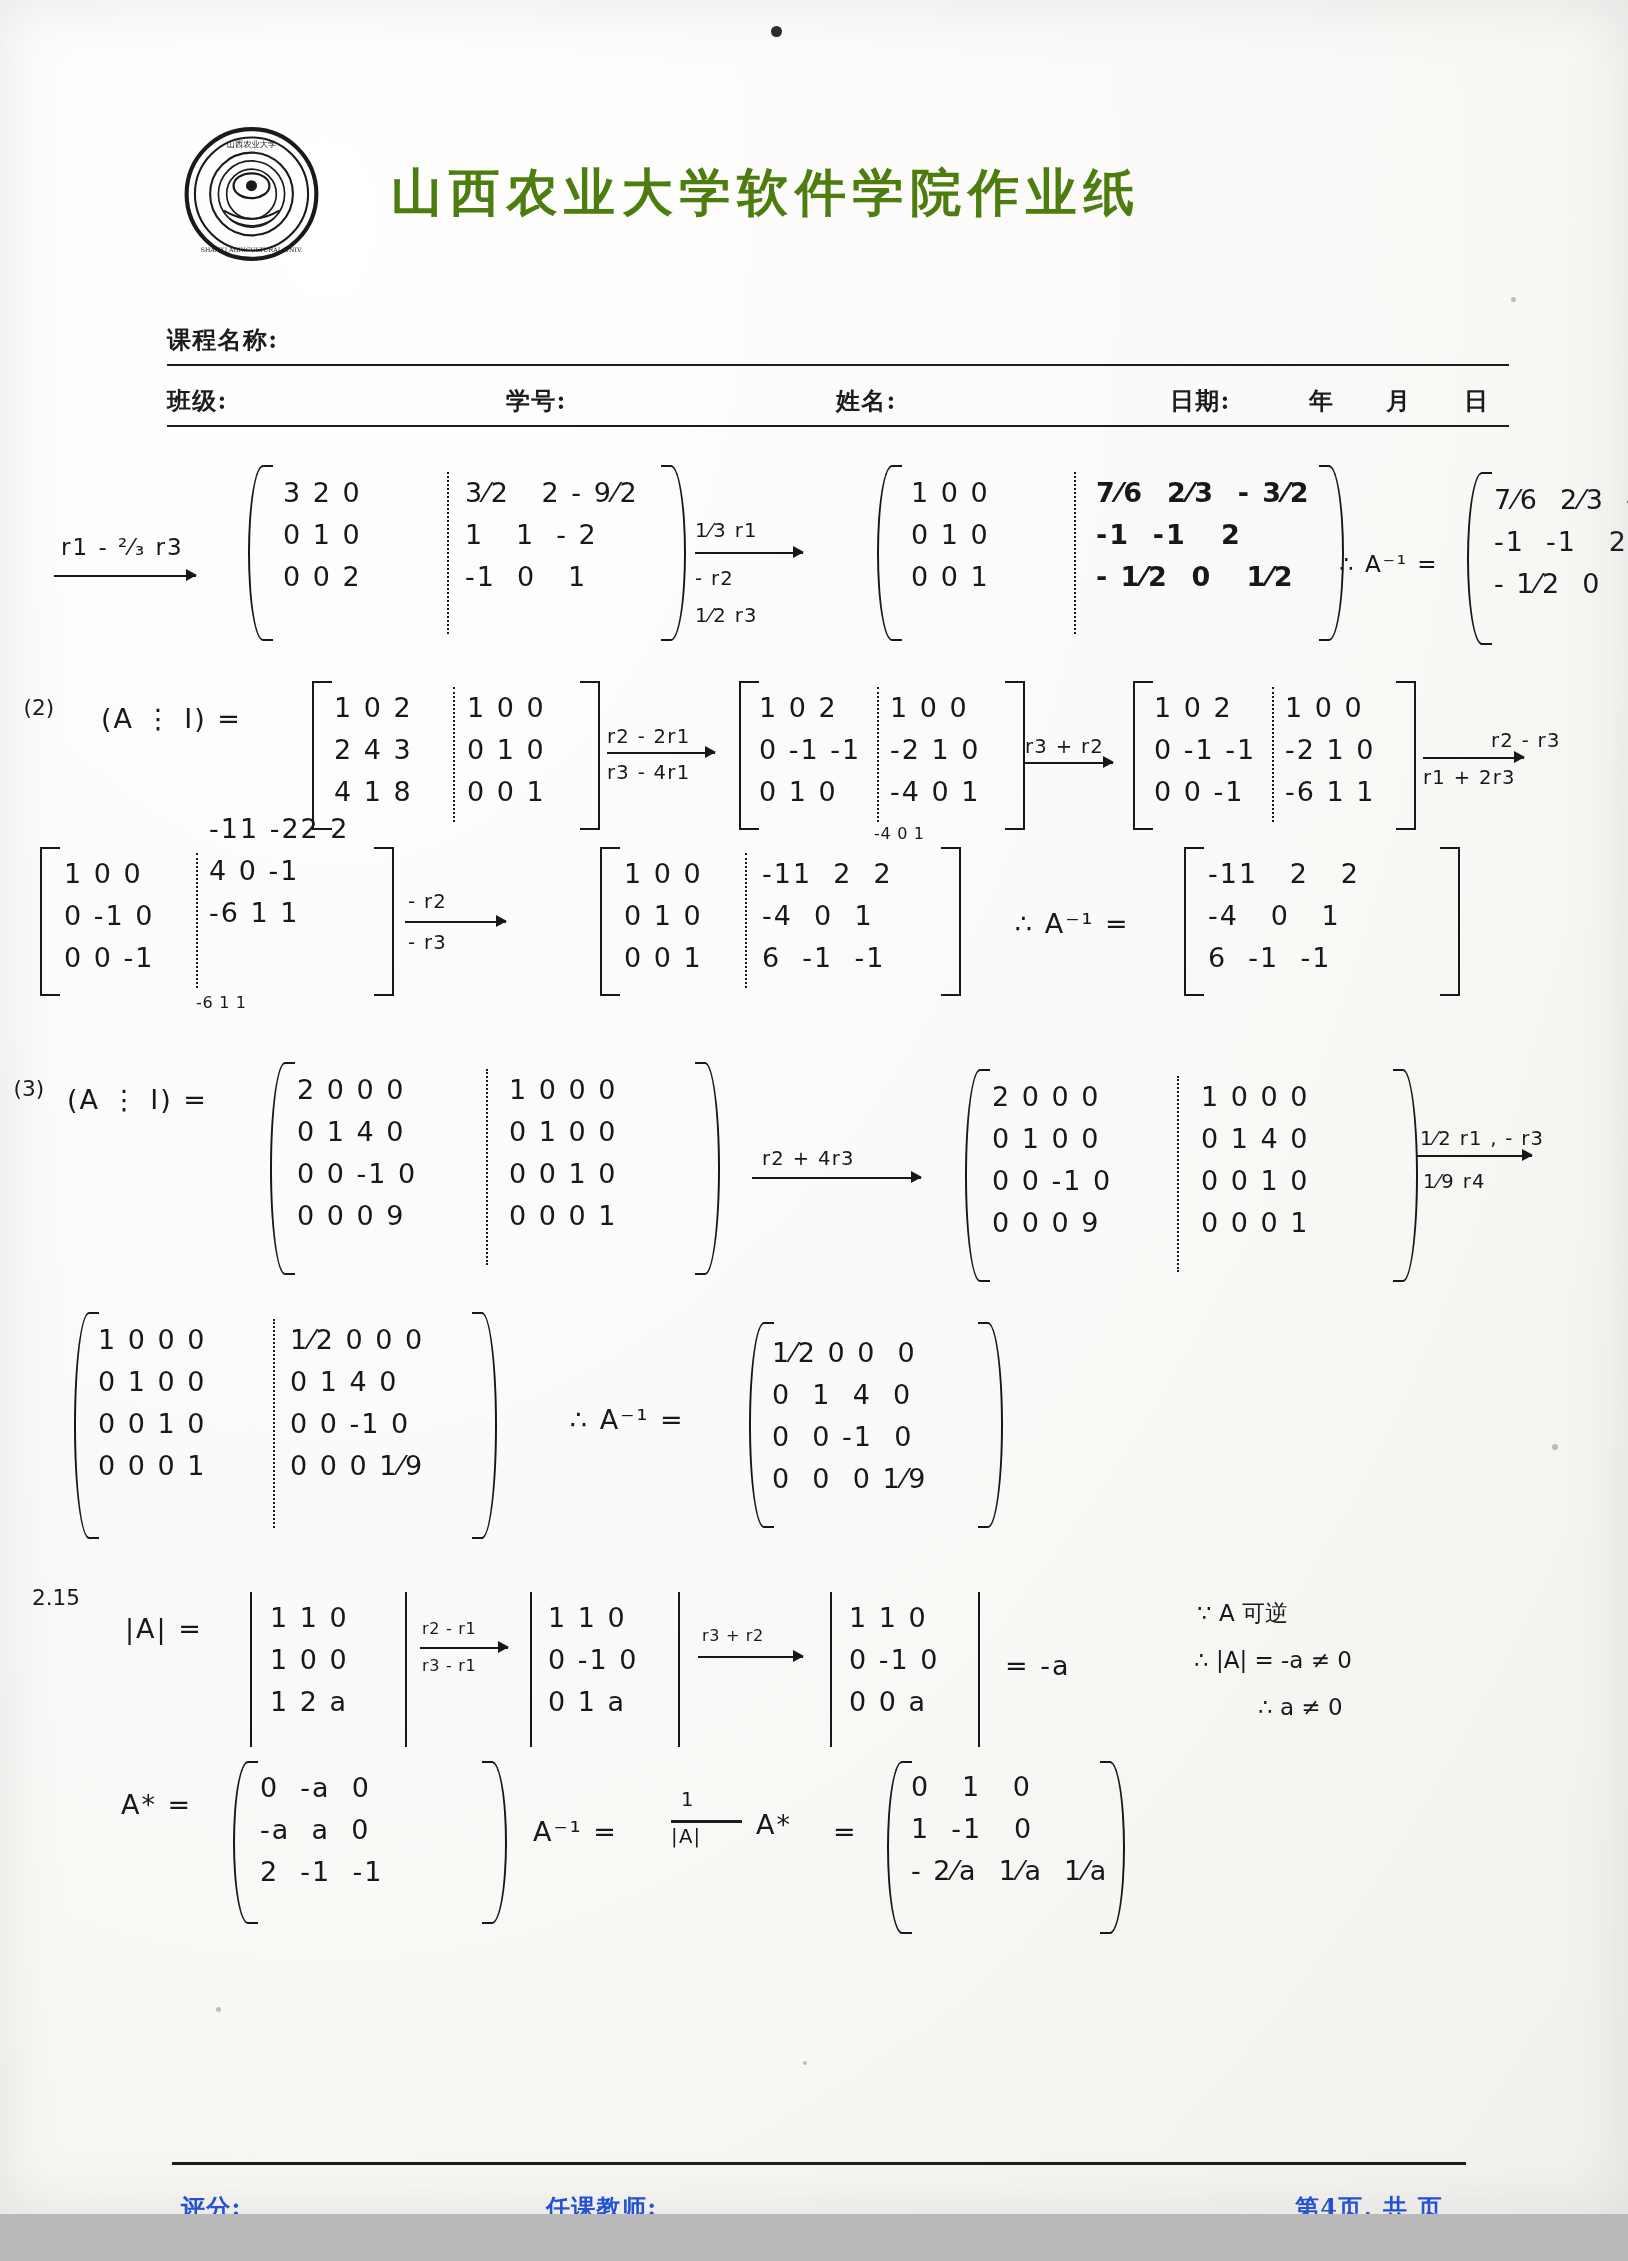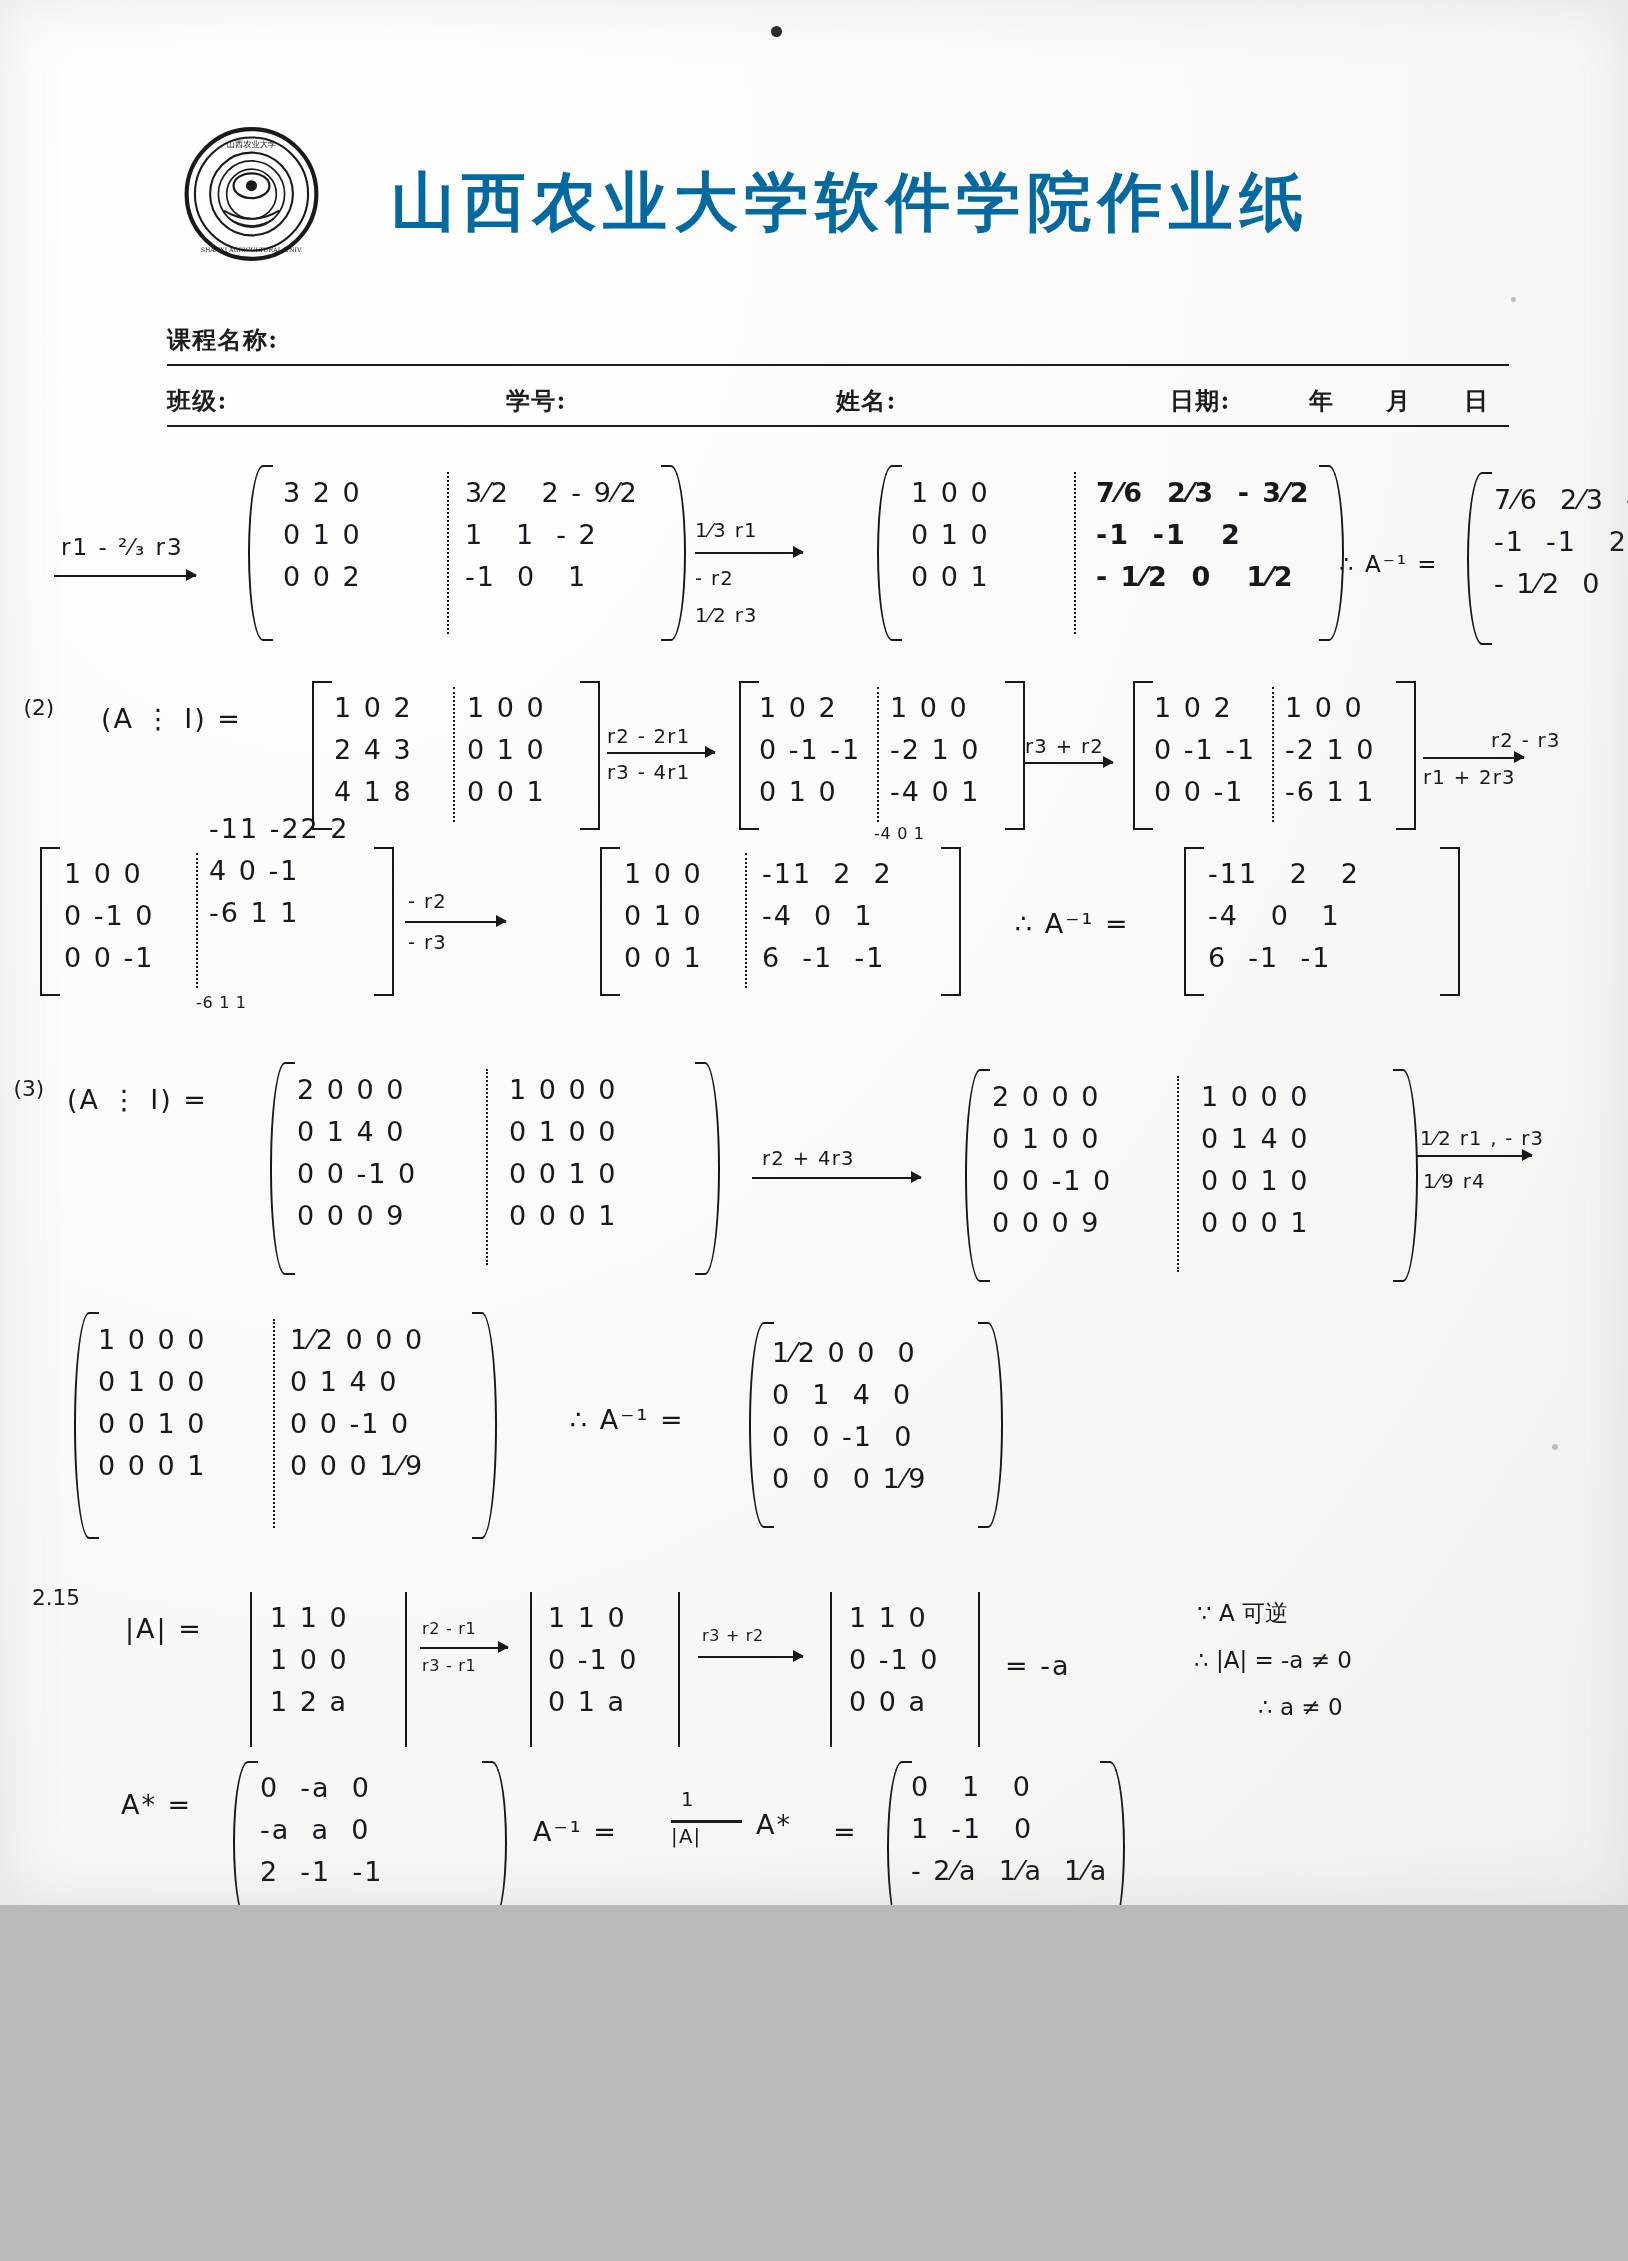--- a/index.html
+++ b/index.html
@@ -6,21 +6,21 @@
     margin: 0;
     padding: 0;
     background: #b9b9b9;
   }
   body {
     font-family: "Liberation Sans", sans-serif;
   }
   .page {
     position: relative;
     width: 1628px;
-    height: 1905px;
+    height: 2214px;
     background: #fdfcfa;
     overflow: hidden;
   }
   
   .paper-tint {
     position: absolute;
     inset: 0;
     background:
       radial-gradient(ellipse at 20% 10%, rgba(255,255,255,0.9) 0%, rgba(245,243,240,0.4) 60%, rgba(230,228,224,0.5) 100%);
     pointer-events: none;
@@ -51,23 +51,23 @@
     height: 138px;
   }
   .logo svg { display:block; width:100%; height:100%; }
 
   .school-title {
     position: absolute;
     left: 391px;
     top: 159px;
     font-family: "DejaVu Serif", serif;
     font-weight: bold;
-    font-size: 64px;
+    font-size: 51px;
     letter-spacing: 6.7px;
-    color: #0369a1;
+    color: #4d7c0f;
     white-space: nowrap;
   }
 
   .field-row {
     position: absolute;
     font-family: "DejaVu Serif", serif;
     font-weight: bold;
     font-size: 24px;
     color: #1c1c1c;
     letter-spacing: 1.3px;

